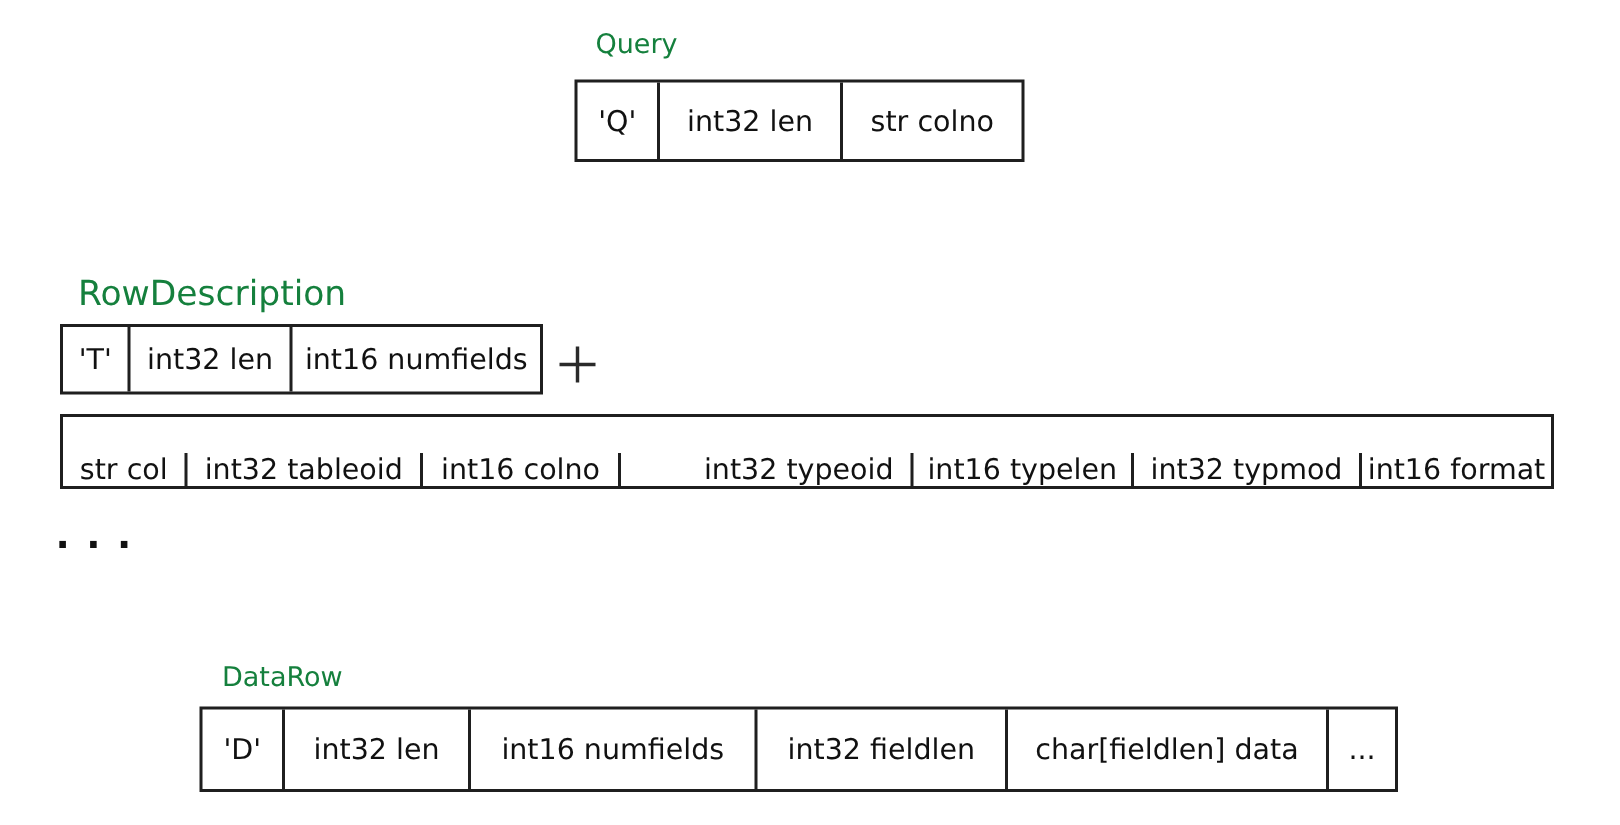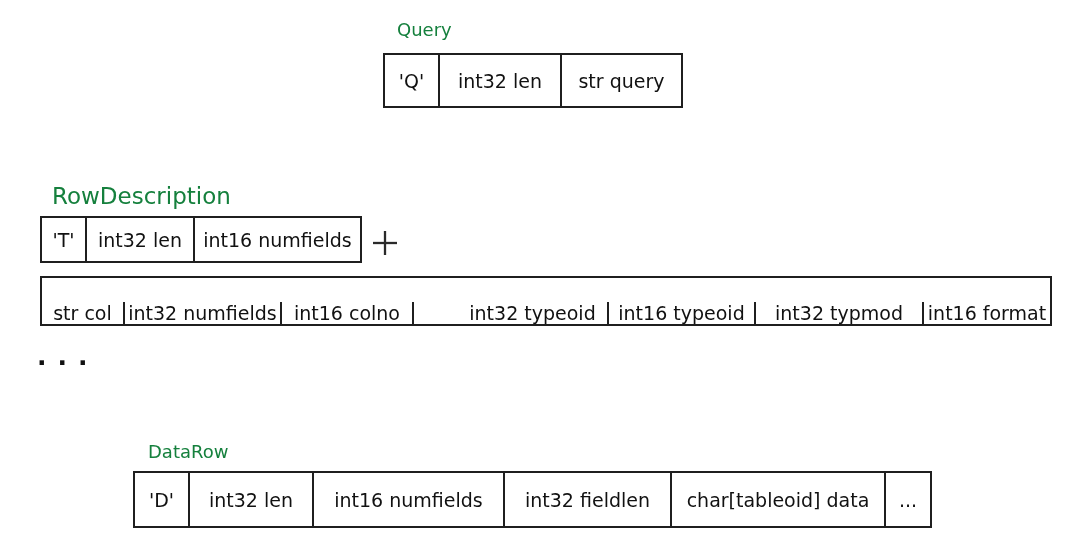--- a/index.html
+++ b/index.html
@@ -63,21 +63,21 @@
 
   <div class="msg-title" style="left:397px; top:19px;">Query</div>
   <div class="byte-row" style="left:383px; top:53px; height:51px;">
       <div class="cell" style="width: 55px;">
         <span>'Q'</span>
       </div>
       <div class="cell" style="width: 122px;">
         <span>int32 len</span>
       </div>
       <div class="cell" style="width: 119px;">
-        <span>str query</span>
+        <span>str colno</span>
       </div>
     </div>
 
   <div class="msg-title" style="left:52px; top:185px; font-size:23px;">RowDescription</div>
   <div class="byte-row" style="left:40px; top:216px; height:43px;">
       <div class="cell" style="width: 45px;">
         <span>'T'</span>
       </div>
       <div class="cell" style="width: 108px;">
         <span>int32 len</span>
@@ -92,32 +92,32 @@
       <line x1="1" y1="15" x2="25" y2="15" stroke="#2a2a2a" stroke-width="2.3"></line>
       <line x1="13" y1="3" x2="13" y2="27" stroke="#2a2a2a" stroke-width="2.3"></line>
     </svg>
   </span>
 
   <div class="byte-row" style="left:40px; top:276px; height:46px;align-items:flex-end;">
       <div class="cell" style="width: 83px;">
         <span>str col</span>
       </div>
       <div class="cell" style="width: 157px;">
-        <span>int32 numfields</span>
+        <span>int32 tableoid</span>
       </div>
       <div class="cell" style="width: 132px;">
         <span>int16 colno</span>
       </div>
       <div class="cell" style="width: 151px; margin-left: 44px;">
         <span>int32 typeoid</span>
       </div>
       <div class="cell" style="width: 147px;">
-        <span>int16 typeoid</span>
+        <span>int16 typelen</span>
       </div>
-      <div class="cell" style="width: 168px;">
+      <div class="cell" style="width: 152px;">
         <span>int32 typmod</span>
       </div>
       <div class="cell" style="width: 126px;">
         <span>int16 format</span>
       </div>
     </div>
 
   <div class="ellipsis" style="left:37px; top:344px;">...</div>
 
   <div class="msg-title" style="left:148px; top:441px;text-align:center;">DataRow</div>
@@ -128,20 +128,20 @@
       <div class="cell" style="width: 124px;">
         <span>int32 len</span>
       </div>
       <div class="cell" style="width: 191px;">
         <span>int16 numfields</span>
       </div>
       <div class="cell" style="width: 167px;">
         <span>int32 fieldlen</span>
       </div>
       <div class="cell" style="width: 214px;">
-        <span>char[tableoid] data</span>
+        <span>char[fieldlen] data</span>
       </div>
       <div class="cell" style="width: 44px;">
         <span>...</span>
       </div>
     </div>
 
 </div>
 
 </body></html>

